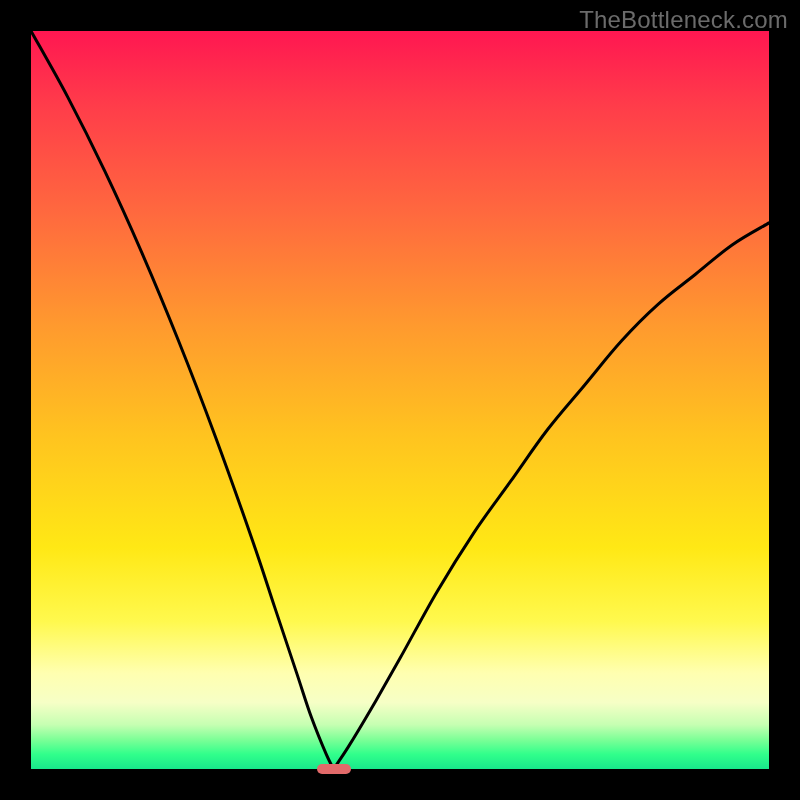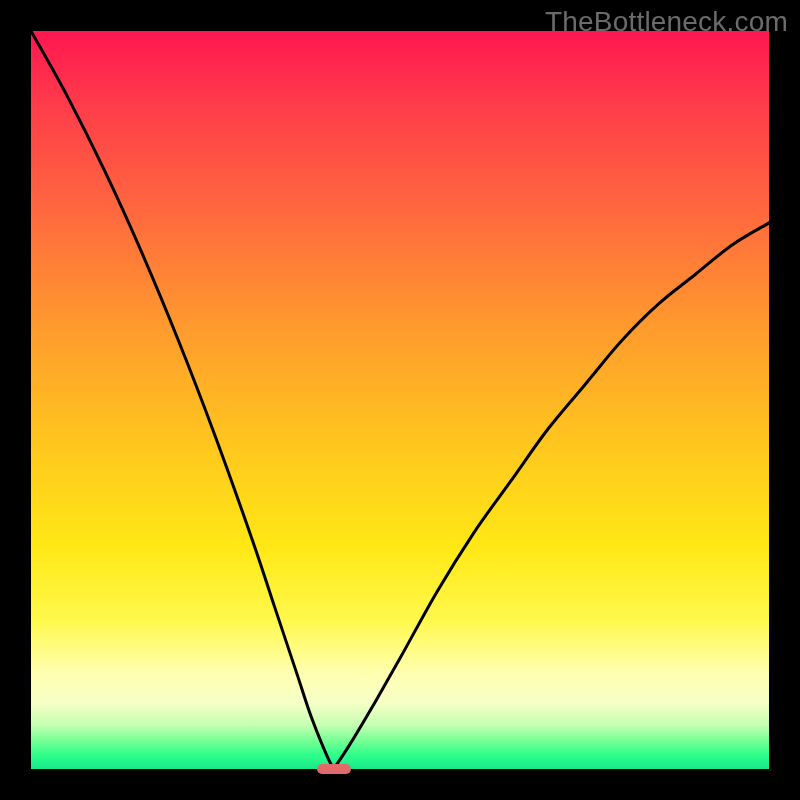--- a/index.html
+++ b/index.html
@@ -39,21 +39,21 @@
       #7dff97 96%,
       #31ff8b 98%,
       #18e88b 100%
     );
   }
   .watermark {
     position: absolute;
     top: 6px;
     right: 12px;
     color: #6b6b6b;
-    font-size: 28px;
+    font-size: 24px;
     letter-spacing: 0.2px;
     font-weight: 500;
     user-select: none;
   }
   svg.curves {
     position: absolute;
     left: 0;
     top: 0;
     width: 738px;
     height: 738px;

